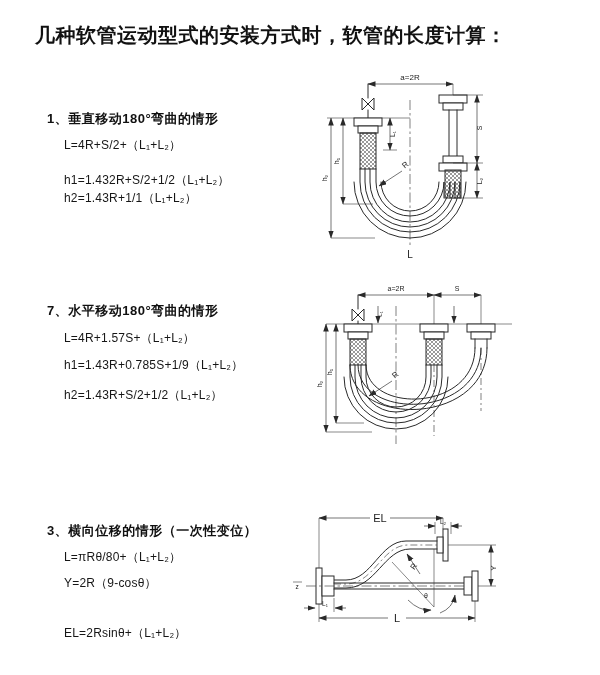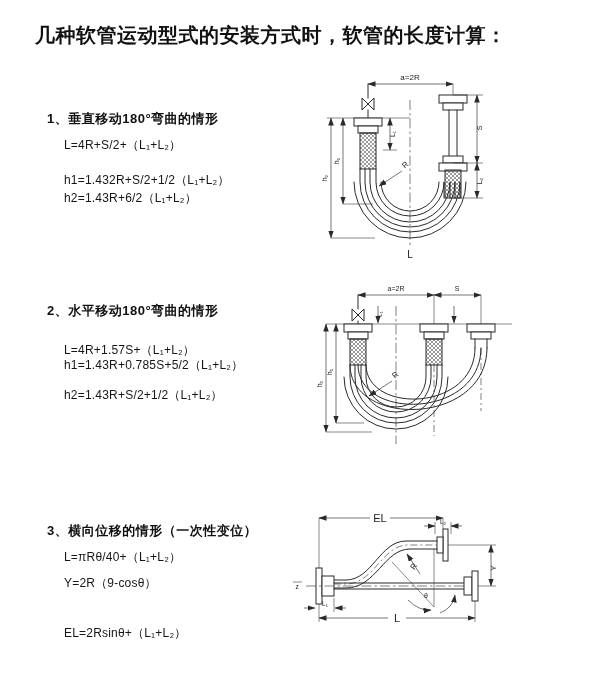--- a/index.html
+++ b/index.html
@@ -29,21 +29,21 @@
   .valve{fill:none;stroke:#2a2a2a;stroke-width:1;stroke-linejoin:round;}
 </style>
 </head>
 <body>
 
 <div class="abs doc-title">几种软管运动型式的安装方式时，软管的长度计算：</div>
 
 <div class="abs sec-heading" style="top:110px">1、垂直移动180°弯曲的情形</div>
 <div class="abs formula" style="top:137px">L=4R+S/2+（L₁+L₂）</div>
 <div class="abs formula" style="top:172px">h1=1.432R+S/2+1/2（L₁+L₂）</div>
-<div class="abs formula" style="top:190px">h2=1.43R+6/2（L₁+L₂）</div>
+<div class="abs formula" style="top:190px">h2=1.43R+1/1（L₁+L₂）</div>
 
 <div class="diagram" style="left:305px;top:64px;width:290px;height:200px">
 <svg width="290" height="200" viewBox="0 0 290 200">
   <defs>
     <marker id="ar1" markerUnits="userSpaceOnUse" markerWidth="8" markerHeight="6" refX="7.5" refY="2.8" orient="auto-start-reverse">
       <path d="M0,0 L8,2.8 L0,5.6 Z" fill="#2a2a2a"></path>
     </marker>
     <pattern id="hp1" patternUnits="userSpaceOnUse" width="4" height="4">
       <path d="M0,4 L4,0 M-1,1 L1,-1 M3,5 L5,3" stroke="#555" stroke-width=".6"></path>
       <path d="M0,0 L4,4 M3,-1 L5,1 M-1,3 L1,5" stroke="#555" stroke-width=".6"></path>
@@ -123,23 +123,23 @@
 
   <g>
     <line class="dim" x1="74" y1="122" x2="97" y2="107" marker-start="url(#ar1)"></line>
     <text x="102" y="103" font-size="8" text-anchor="middle" transform="rotate(-40 102 103)">R</text>
   </g>
 
   <text x="105" y="194" font-size="10" text-anchor="middle">L</text>
 </svg>
 </div>
 
-<div class="abs sec-heading" style="top:302px">2、水平移动180°弯曲的情形</div>
-<div class="abs formula" style="top:342px">L=4R+1.57S+（L₁+L₂）</div>
-<div class="abs formula" style="top:357px">h1=1.43R+0.785S+5/2（L₁+L₂）</div>
+<div class="abs sec-heading" style="top:302px">7、水平移动180°弯曲的情形</div>
+<div class="abs formula" style="top:330px">L=4R+1.57S+（L₁+L₂）</div>
+<div class="abs formula" style="top:357px">h1=1.43R+0.785S+1/9（L₁+L₂）</div>
 <div class="abs formula" style="top:387px">h2=1.43R+S/2+1/2（L₁+L₂）</div>
 
 <div class="diagram" style="left:306px;top:276px;width:292px;height:185px">
 <svg width="292" height="185" viewBox="0 0 292 185">
   <defs>
     <marker id="ar2" markerUnits="userSpaceOnUse" markerWidth="8" markerHeight="6" refX="7.5" refY="2.8" orient="auto-start-reverse">
       <path d="M0,0 L8,2.8 L0,5.6 Z" fill="#2a2a2a"></path>
     </marker>
     <pattern id="hp2" patternUnits="userSpaceOnUse" width="4" height="4">
       <path d="M0,4 L4,0 M-1,1 L1,-1 M3,5 L5,3" stroke="#555" stroke-width=".6"></path>
@@ -220,21 +220,21 @@
   </g>
 
   <g>
     <line class="dim" x1="63" y1="120" x2="86" y2="105" marker-start="url(#ar2)"></line>
     <text x="91" y="101" font-size="8" text-anchor="middle" transform="rotate(-40 91 101)">R</text>
   </g>
 </svg>
 </div>
 
 <div class="abs sec-heading" style="top:522px">3、横向位移的情形（一次性变位）</div>
-<div class="abs formula" style="top:549px">L=πRθ/40+（L₁+L₂）</div>
+<div class="abs formula" style="top:549px">L=πRθ/80+（L₁+L₂）</div>
 <div class="abs formula" style="top:575px">Y=2R（9-cosθ）</div>
 <div class="abs formula" style="top:625px">EL=2Rsinθ+（L₁+L₂）</div>
 
 <div class="diagram" style="left:288px;top:496px;width:298px;height:165px">
 <svg width="298" height="165" viewBox="0 0 298 165">
   <defs>
     <marker id="ar3" markerUnits="userSpaceOnUse" markerWidth="8" markerHeight="6" refX="7.5" refY="2.8" orient="auto-start-reverse">
       <path d="M0,0 L8,2.8 L0,5.6 Z" fill="#2a2a2a"></path>
     </marker>
   </defs>

